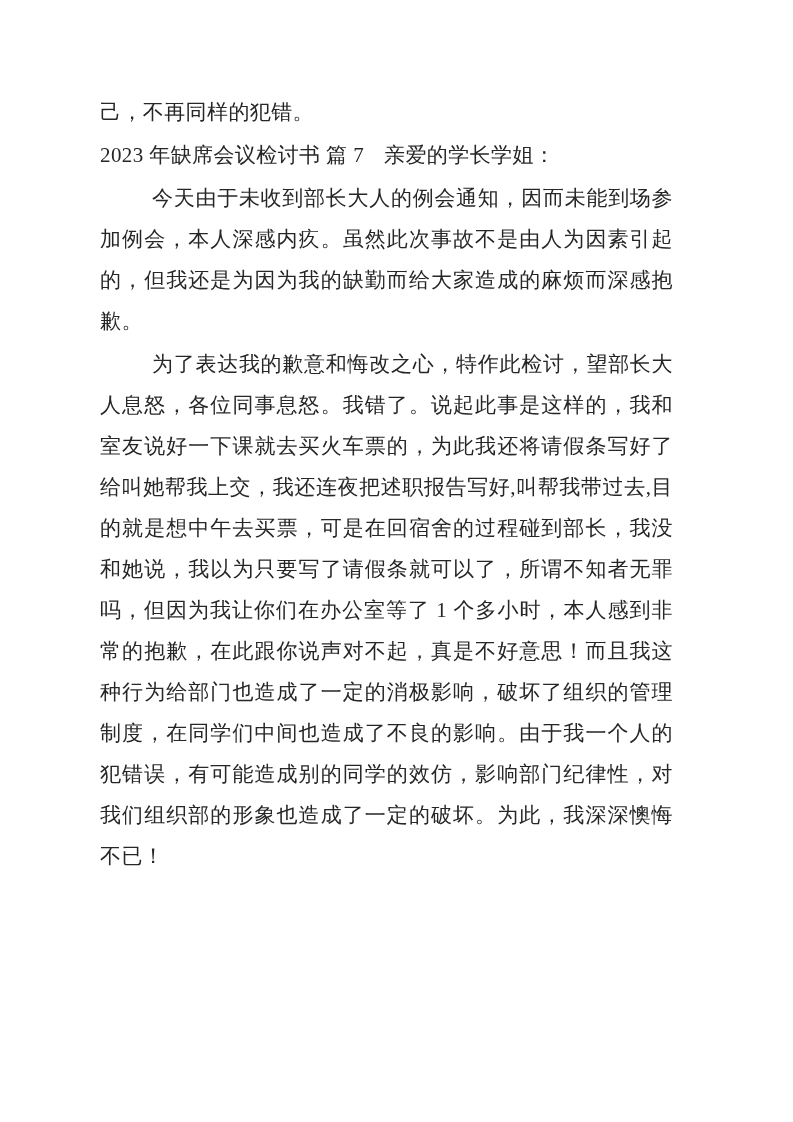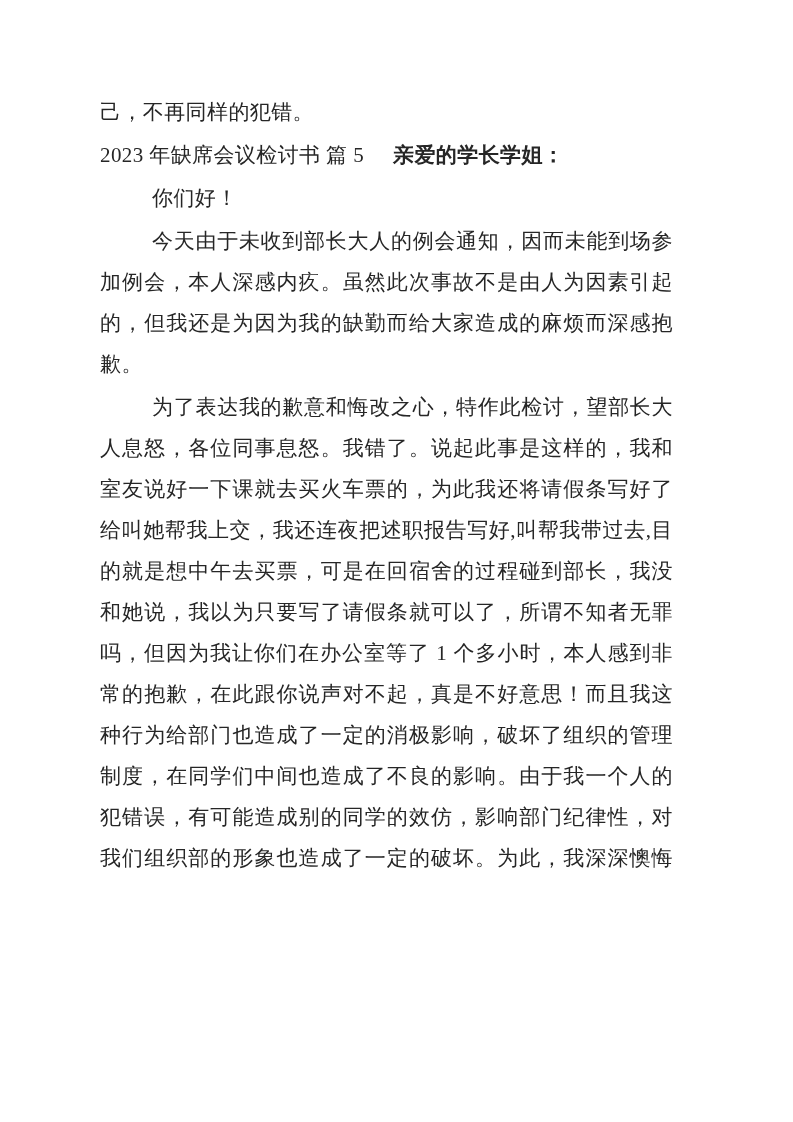--- a/index.html
+++ b/index.html
@@ -32,38 +32,36 @@
     text-justify: inter-ideograph;
     word-break: break-all;
   }
   .indent {
     text-indent: 52px;
   }
   .heading-line {
     text-align: left;
   }
   .heading-salutation {
-    margin-left: 29px;
-    font-weight: bold;
+    margin-left: 20px;
   }
 </style>
 </head>
 <body>
 
 <div class="page">
   <div class="textblock">
 
     <p class="para">己，不再同样的犯错。</p>
 
 
 
     <p class="para heading-line">
-      <span>2023 年缺席会议检讨书 篇 5</span><span class="heading-salutation">亲爱的学长学姐：</span>
+      <span>2023 年缺席会议检讨书 篇 7</span><span class="heading-salutation">亲爱的学长学姐：</span>
     </p>
 
-    <p class="para indent">你们好！</p>
 
     <p class="para indent">今天由于未收到部长大人的例会通知，因而未能到场参加例会，本人深感内疚。虽然此次事故不是由人为因素引起的，但我还是为因为我的缺勤而给大家造成的麻烦而深感抱歉。</p>
 
     <p class="para indent">为了表达我的歉意和悔改之心，特作此检讨，望部长大人息怒，各位同事息怒。我错了。说起此事是这样的，我和室友说好一下课就去买火车票的，为此我还将请假条写好了给叫她帮我上交，我还连夜把述职报告写好,叫帮我带过去,目的就是想中午去买票，可是在回宿舍的过程碰到部长，我没和她说，我以为只要写了请假条就可以了，所谓不知者无罪吗，但因为我让你们在办公室等了 1 个多小时，本人感到非常的抱歉，在此跟你说声对不起，真是不好意思！而且我这种行为给部门也造成了一定的消极影响，破坏了组织的管理制度，在同学们中间也造成了不良的影响。由于我一个人的犯错误，有可能造成别的同学的效仿，影响部门纪律性，对我们组织部的形象也造成了一定的破坏。为此，我深深懊悔不已！</p>
 
   </div>
 </div>
 
 </body></html>

